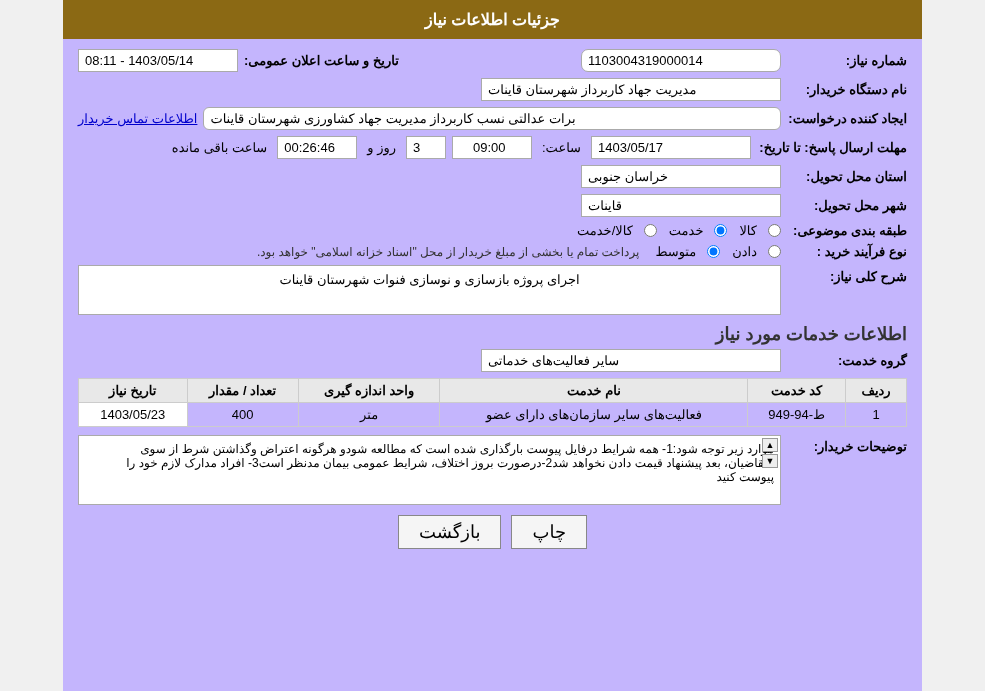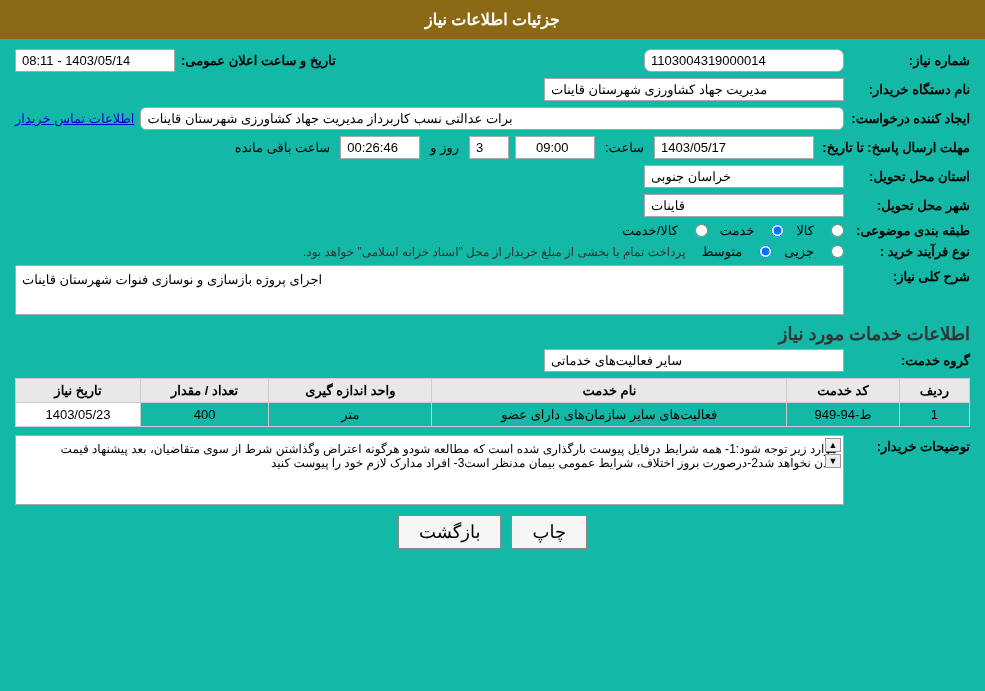--- a/index.html
+++ b/index.html
@@ -3,23 +3,23 @@
   <meta charset="utf-8">
   <style>
     * { box-sizing: border-box; margin: 0; padding: 0; }
     body {
       font-family: Tahoma, Arial, sans-serif;
       font-size: 13px;
       background: #f0f0f0;
       direction: rtl;
     }
     .page-container {
-      width: 985px;
+      width: 859px;
       min-height: 691px;
-      background: #14b8a6;
+      background: #c4b5fd;
       margin: 0 auto;
     }
     .header-bar {
       background: #8B6914;
       color: #fff;
       text-align: center;
       padding: 10px;
       font-size: 16px;
       font-weight: bold;
     }
@@ -76,30 +76,30 @@
       background: #fff;
     }
     .radio-group {
       display: flex;
       gap: 12px;
       align-items: center;
     }
     .radio-item {
       display: flex;
       align-items: center;
-      gap: 17px;
+      gap: 11px;
     }
     .process-text {
       font-size: 12px;
     }
     .description-box {
       border: 1px solid #aaa;
       padding: 6px;
       min-height: 50px;
-      text-align: left;
+      text-align: center;
       background: #fff;
       width: 100%;
     }
     .notes-box {
       border: 1px solid #aaa;
       padding: 6px;
       min-height: 70px;
       text-align: right;
       background: #fff;
       font-size: 12px;
@@ -158,21 +158,21 @@
         <div class="value-box" style="min-width:200px;border-radius:7px;">1103004319000014</div>
       </div>
       <div style="display:flex; align-items:center; gap:6px;">
         <span class="label" style="min-width:auto;">تاریخ و ساعت اعلان عمومی:</span>
         <div class="value-box" style="min-width:160px;">1403/05/14 - 08:11</div>
       </div>
     </div>
 
     <div class="row">
       <span class="label">نام دستگاه خریدار:</span>
-      <div class="value-box wide">مدیریت جهاد کشاورزی شهرستان قاینات</div>
+      <div class="value-box wide">مدیریت جهاد کاربرداز شهرستان قاینات</div>
     </div>
 
     <div class="row">
       <span class="label">ایجاد کننده درخواست:</span>
       <div class="value-box" style="flex:1;border-radius:6px;">برات عدالتی نسب کاربرداز مدیریت جهاد کشاورزی شهرستان قاینات</div>
       <span class="link-blue">اطلاعات تماس خریدار</span>
     </div>
 
     <div class="row" style="flex-wrap:wrap;">
       <span class="label" style="min-width:150px;">مهلت ارسال پاسخ: تا تاریخ:</span>
@@ -211,21 +211,21 @@
           <span>کالا/خدمت</span>
         </div>
       </div>
     </div>
 
     <div class="row" style="flex-wrap:wrap;">
       <span class="label">نوع فرآیند خرید :</span>
       <div class="radio-group">
         <div class="radio-item">
           <input type="radio" name="farayand" style="">
-          <span>جزیی</span>
+          <span>دادن</span>
         </div>
         <div class="radio-item">
           <input type="radio" name="farayand" checked="" style="">
           <span>متوسط</span>
         </div>
       </div>
       <span class="process-text" style="margin-right:10px; color:#333;">پرداخت تمام یا بخشی از مبلغ خریدار از محل "اسناد خزانه اسلامی" خواهد بود.</span>
     </div>
 
     <div class="row" style="align-items:flex-start; margin-top:4px;">

